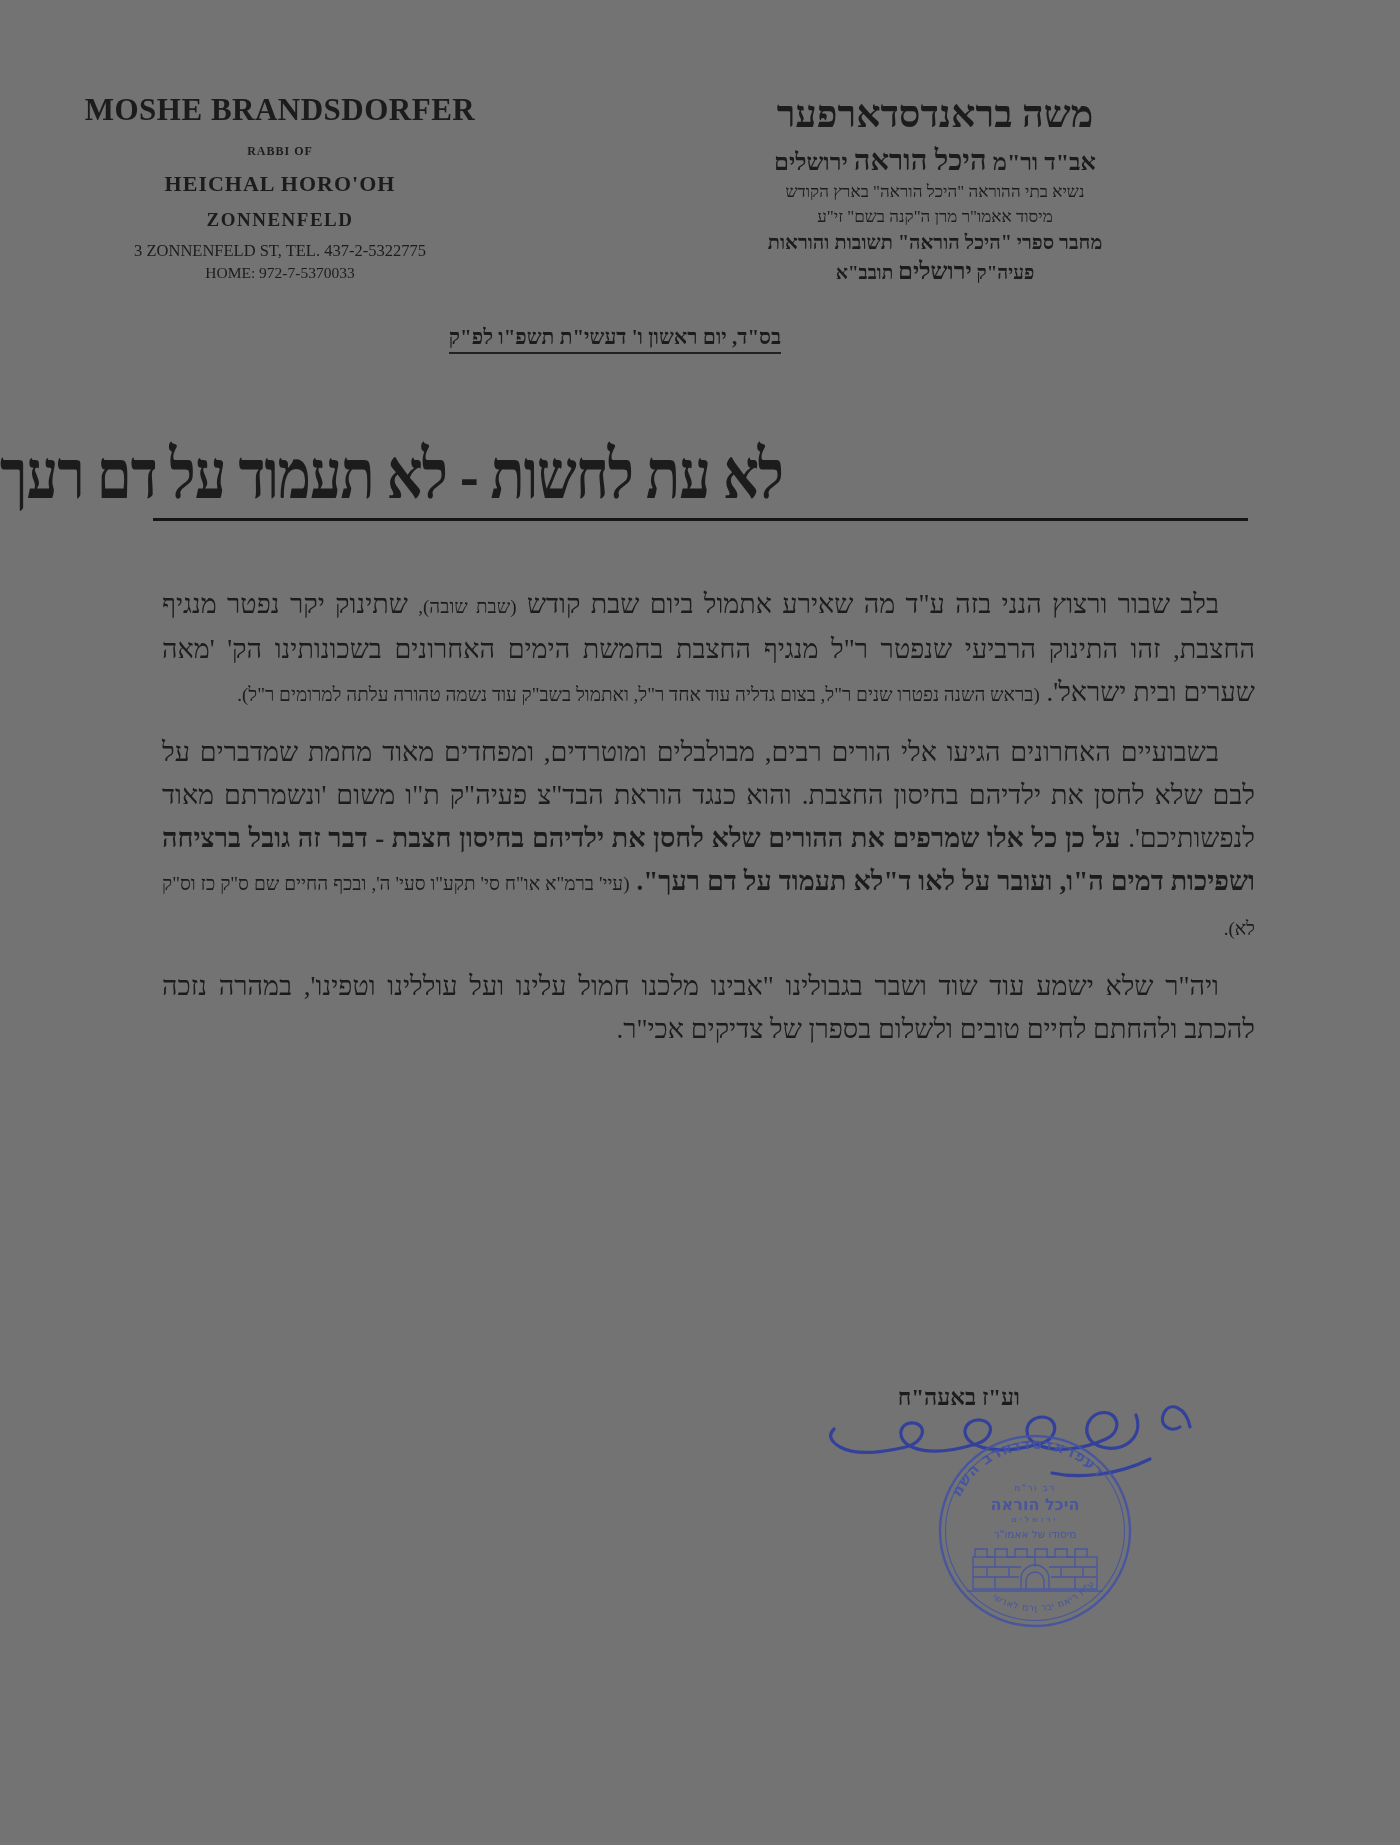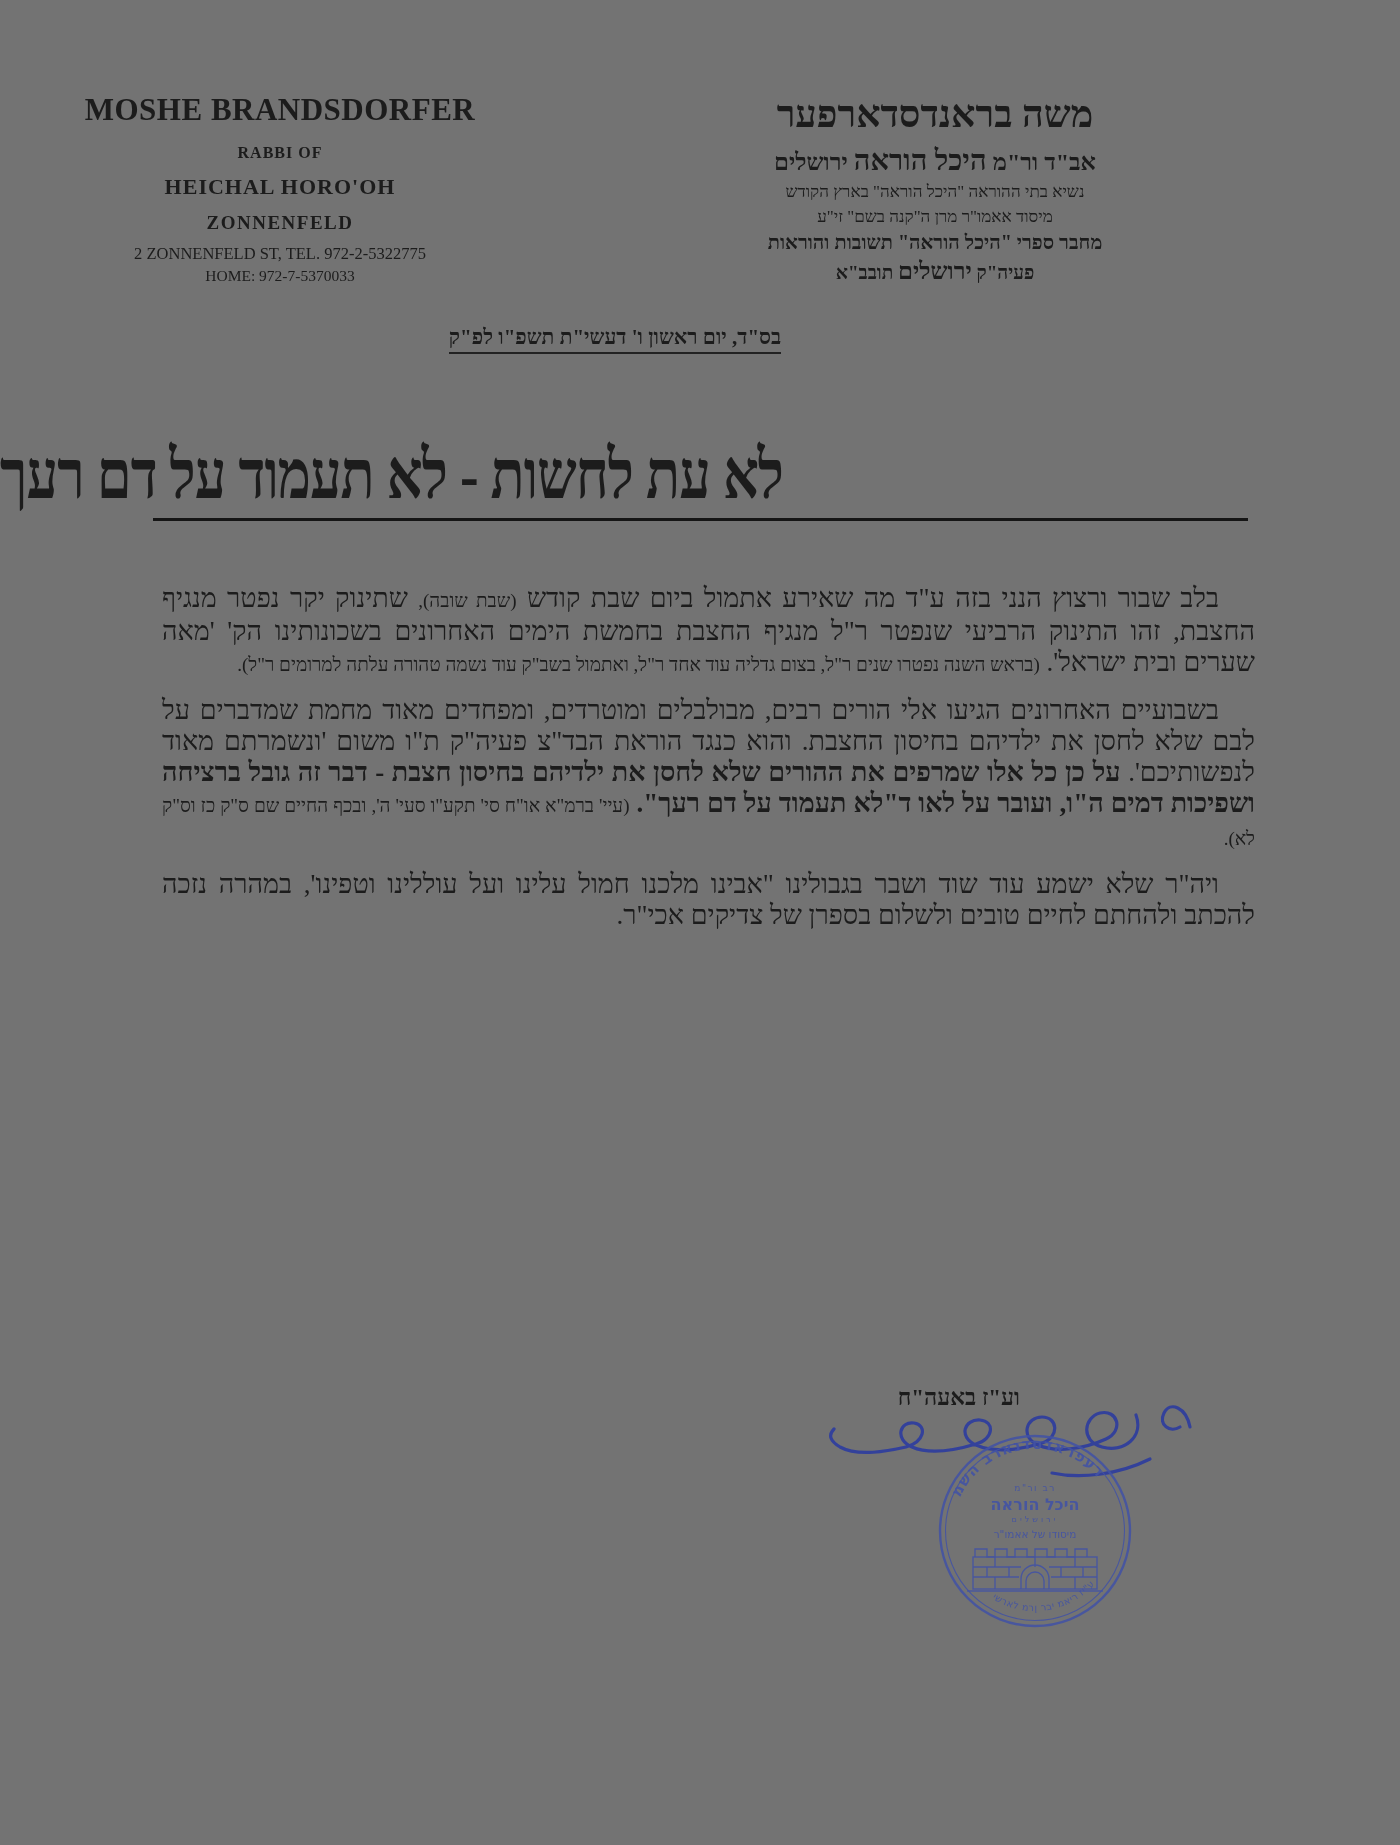--- a/index.html
+++ b/index.html
@@ -5,21 +5,21 @@
   html,body { margin:0; padding:0; background:#ffffff; }
   .page {
     position:relative; width:1400px; height:1845px; background:#737373;
     font-family:"Liberation Serif","DejaVu Sans",serif;
     color:var(--ink,#1c1c1c); overflow:hidden;
   }
   
   .letterhead { display:flex; justify-content:space-between; padding-top:92px; }
   .lh-en { width:420px; margin-left:70px; text-align:center; }
   .lh-en .name { font-size:31px; font-weight:bold; letter-spacing:.5px; }
-  .lh-en .rabbi { font-size:16px; font-weight:bold; margin-top:16px; letter-spacing:1px; }
+  .lh-en .rabbi { font-size:12px; font-weight:bold; margin-top:16px; letter-spacing:1px; }
   .lh-en .org   { font-size:22px; font-weight:bold; margin-top:12px; letter-spacing:1px; }
   .lh-en .city  { font-size:19px; font-weight:bold; margin-top:12px; letter-spacing:1.5px; }
   .lh-en .addr  { font-size:16.5px; margin-top:10px; }
   .lh-en .home  { font-size:15.5px; margin-top:3px; }
   .lh-he { width:460px; margin-right:235px; text-align:center; direction:rtl; }
   .lh-he .name { font-size:38px; font-weight:bold; }
   .lh-he .role { font-size:24px; font-weight:bold; margin-top:8px; }
   .lh-he .role .emph { font-size:29px; }
   .lh-he .sub  { font-size:17px; margin-top:5px; }
   .lh-he .books{ font-size:20px; font-weight:bold; margin-top:4px; }
@@ -36,21 +36,21 @@
   .headline {
     display:inline-block; direction:rtl; white-space:nowrap;
     font-size:56px; font-weight:bold; letter-spacing:-1px;
     transform:scaleY(1.22); transform-origin:center bottom;
   }
   .headline-rule { width:1095px; height:3px; background:#151515; margin:4px auto 0 auto; }
   
   .content { padding:0 145px; margin-top:62px; }
   .content p {
     direction:rtl; text-align:justify; text-justify:inter-word;
-    font-size:27px; line-height:31px; margin:0 0 15px 17px; text-indent:36px;
+    font-size:27px; line-height:43px; margin:0 0 15px 17px; text-indent:36px;
   }
   .content p .small { font-size:19px; }
   .content p .strong { font-weight:bold; }
   
   .closing {
     position:absolute; top:1385px; right:380px; direction:rtl;
     font-size:23px; font-weight:bold;
   }
   .sig-stamp { position:absolute; left:0; top:1393px; width:1400px; height:400px; }
   .signature { position:absolute; left:818px; top:0; }
@@ -63,21 +63,21 @@
 <body>
 
 <div class="page">
 
   <header class="letterhead">
     <div class="lh-en">
       <div class="name">MOSHE BRANDSDORFER</div>
       <div class="rabbi">RABBI OF</div>
       <div class="org">HEICHAL HORO'OH</div>
       <div class="city">ZONNENFELD</div>
-      <div class="addr">2 ZONNENFELD ST, TEL. 972-2-5322775</div>
+      <div class="addr">3 ZONNENFELD ST, TEL. 437-2-5322775</div>
       <div class="home">HOME: 972-7-5370033</div>
     </div>
     <div class="lh-he">
       <div class="name">משה בראנדסדארפער</div>
       <div class="role"><span>אב"ד ור"מ </span><span class="emph">היכל הוראה</span><span> ירושלים</span></div>
       <div class="sub">נשיא בתי ההוראה "היכל הוראה" בארץ הקודש</div>
       <div class="sub">מיסוד אאמו"ר מרן ה"קנה בשם" זי"ע</div>
       <div class="books">מחבר ספרי "היכל הוראה" תשובות והוראות</div>
       <div class="city"><span>פעיה"ק </span><span class="emph">ירושלים</span><span> תובב"א</span></div>
     </div>

